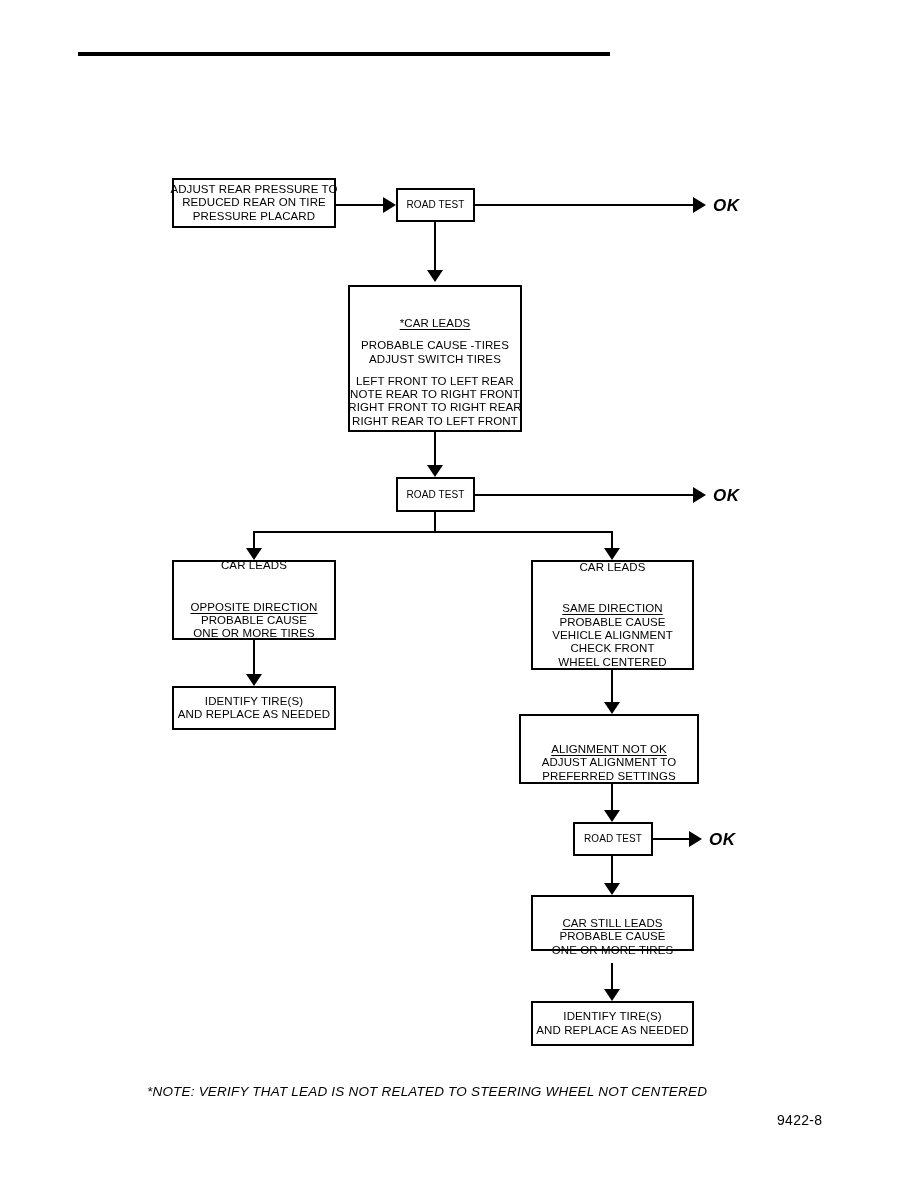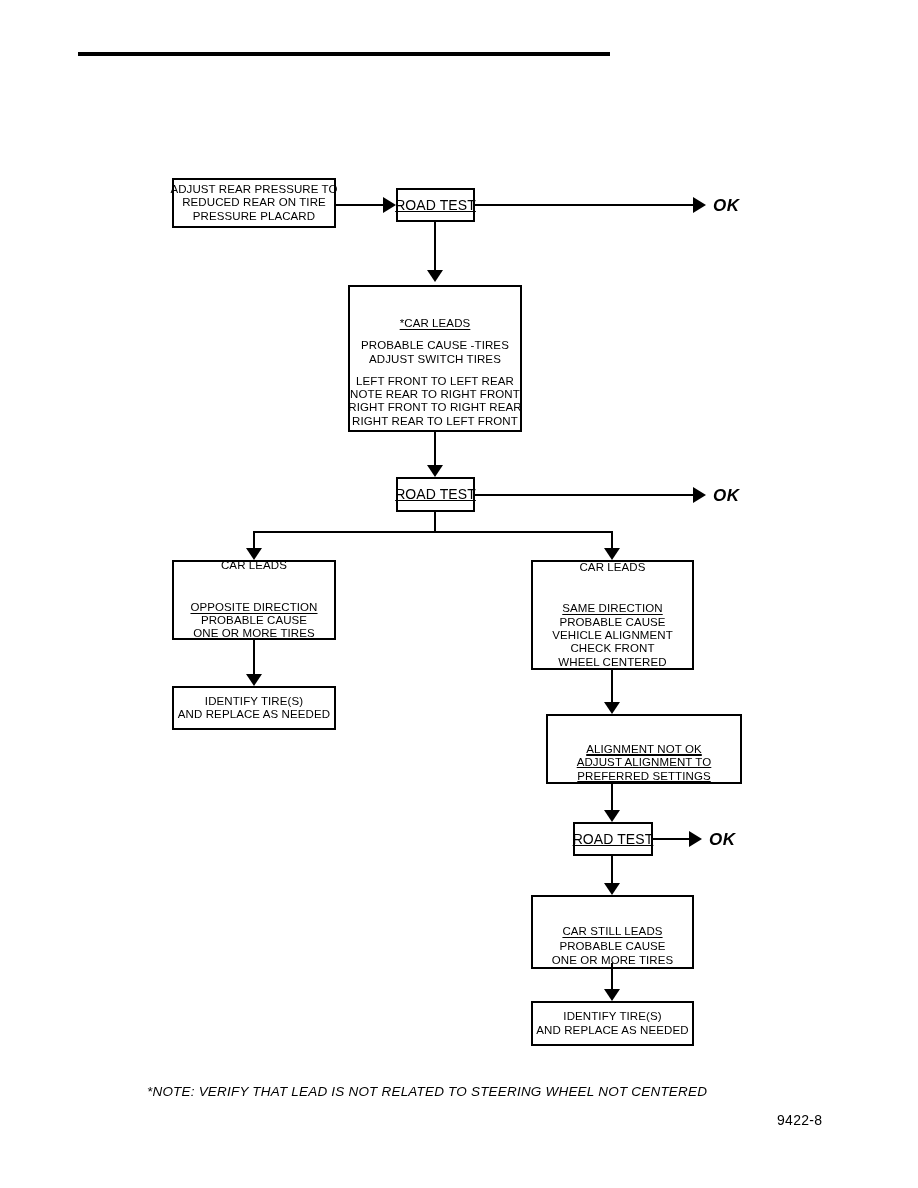--- a/index.html
+++ b/index.html
@@ -49,21 +49,21 @@
   }
   .box .gap {
     height: 9px;
   }
   .box .ul {
     text-decoration: underline;
     text-underline-offset: 2px;
     margin-top: 28px;
   }
   .t11 { font-size: 11.5px; }
-  .t12 { font-size: 14px; text-decoration: underline; }
+  .t12 { font-size: 10px; }
 
   
   .hline {
     position: absolute;
     height: 2px;
     background: #000;
   }
   .vline {
     position: absolute;
     width: 2px;
@@ -186,42 +186,42 @@
     <span class="line">PROBABLE CAUSE</span>
     <span class="line">VEHICLE ALIGNMENT</span>
     <span class="gap"></span>
     <span class="line">CHECK FRONT</span>
     <span class="line">WHEEL CENTERED</span>
   </div>
 
   <div class="vline" style="left:611px; top:670px; height:32px;"></div>
   <div class="arrow-down" style="left:604px; top:702px;"></div>
 
-  <div class="box t11" style="left:546px; top:714px; width:196px; height:70px;text-decoration:underline;">
+  <div class="box t11" style="left:519px; top:714px; width:180px; height:70px;">
     <span class="line ul">ALIGNMENT NOT OK</span>
     <span class="gap"></span>
     <span class="line">ADJUST ALIGNMENT TO</span>
     <span class="line">PREFERRED SETTINGS</span>
   </div>
 
   <div class="vline" style="left:611px; top:784px; height:26px;"></div>
   <div class="arrow-down" style="left:604px; top:810px;"></div>
 
   <div class="box t12" style="left:573px; top:822px; width:80px; height:34px;">
     <span class="line">ROAD TEST</span>
   </div>
 
   <div class="hline" style="left:653px; top:838px; width:36px;"></div>
   <div class="arrow-right" style="left:689px; top:831px;"></div>
   <div class="ok-label" style="left:709px; top:830px;">OK</div>
 
   <div class="vline" style="left:611px; top:856px; height:27px;"></div>
   <div class="arrow-down" style="left:604px; top:883px;"></div>
 
-  <div class="box t11" style="left:531px; top:895px; width:163px; height:74px;">
+  <div class="box t11" style="left:531px; top:895px; width:163px; height:56px;">
     <span class="line ul">CAR STILL LEADS</span>
     <span class="gap"></span>
     <span class="line">PROBABLE CAUSE</span>
     <span class="line">ONE OR MORE TIRES</span>
   </div>
 
   <div class="vline" style="left:611px; top:963px; height:26px;"></div>
   <div class="arrow-down" style="left:604px; top:989px;"></div>
 
   <div class="box t11" style="left:531px; top:1001px; width:163px; height:45px;">

